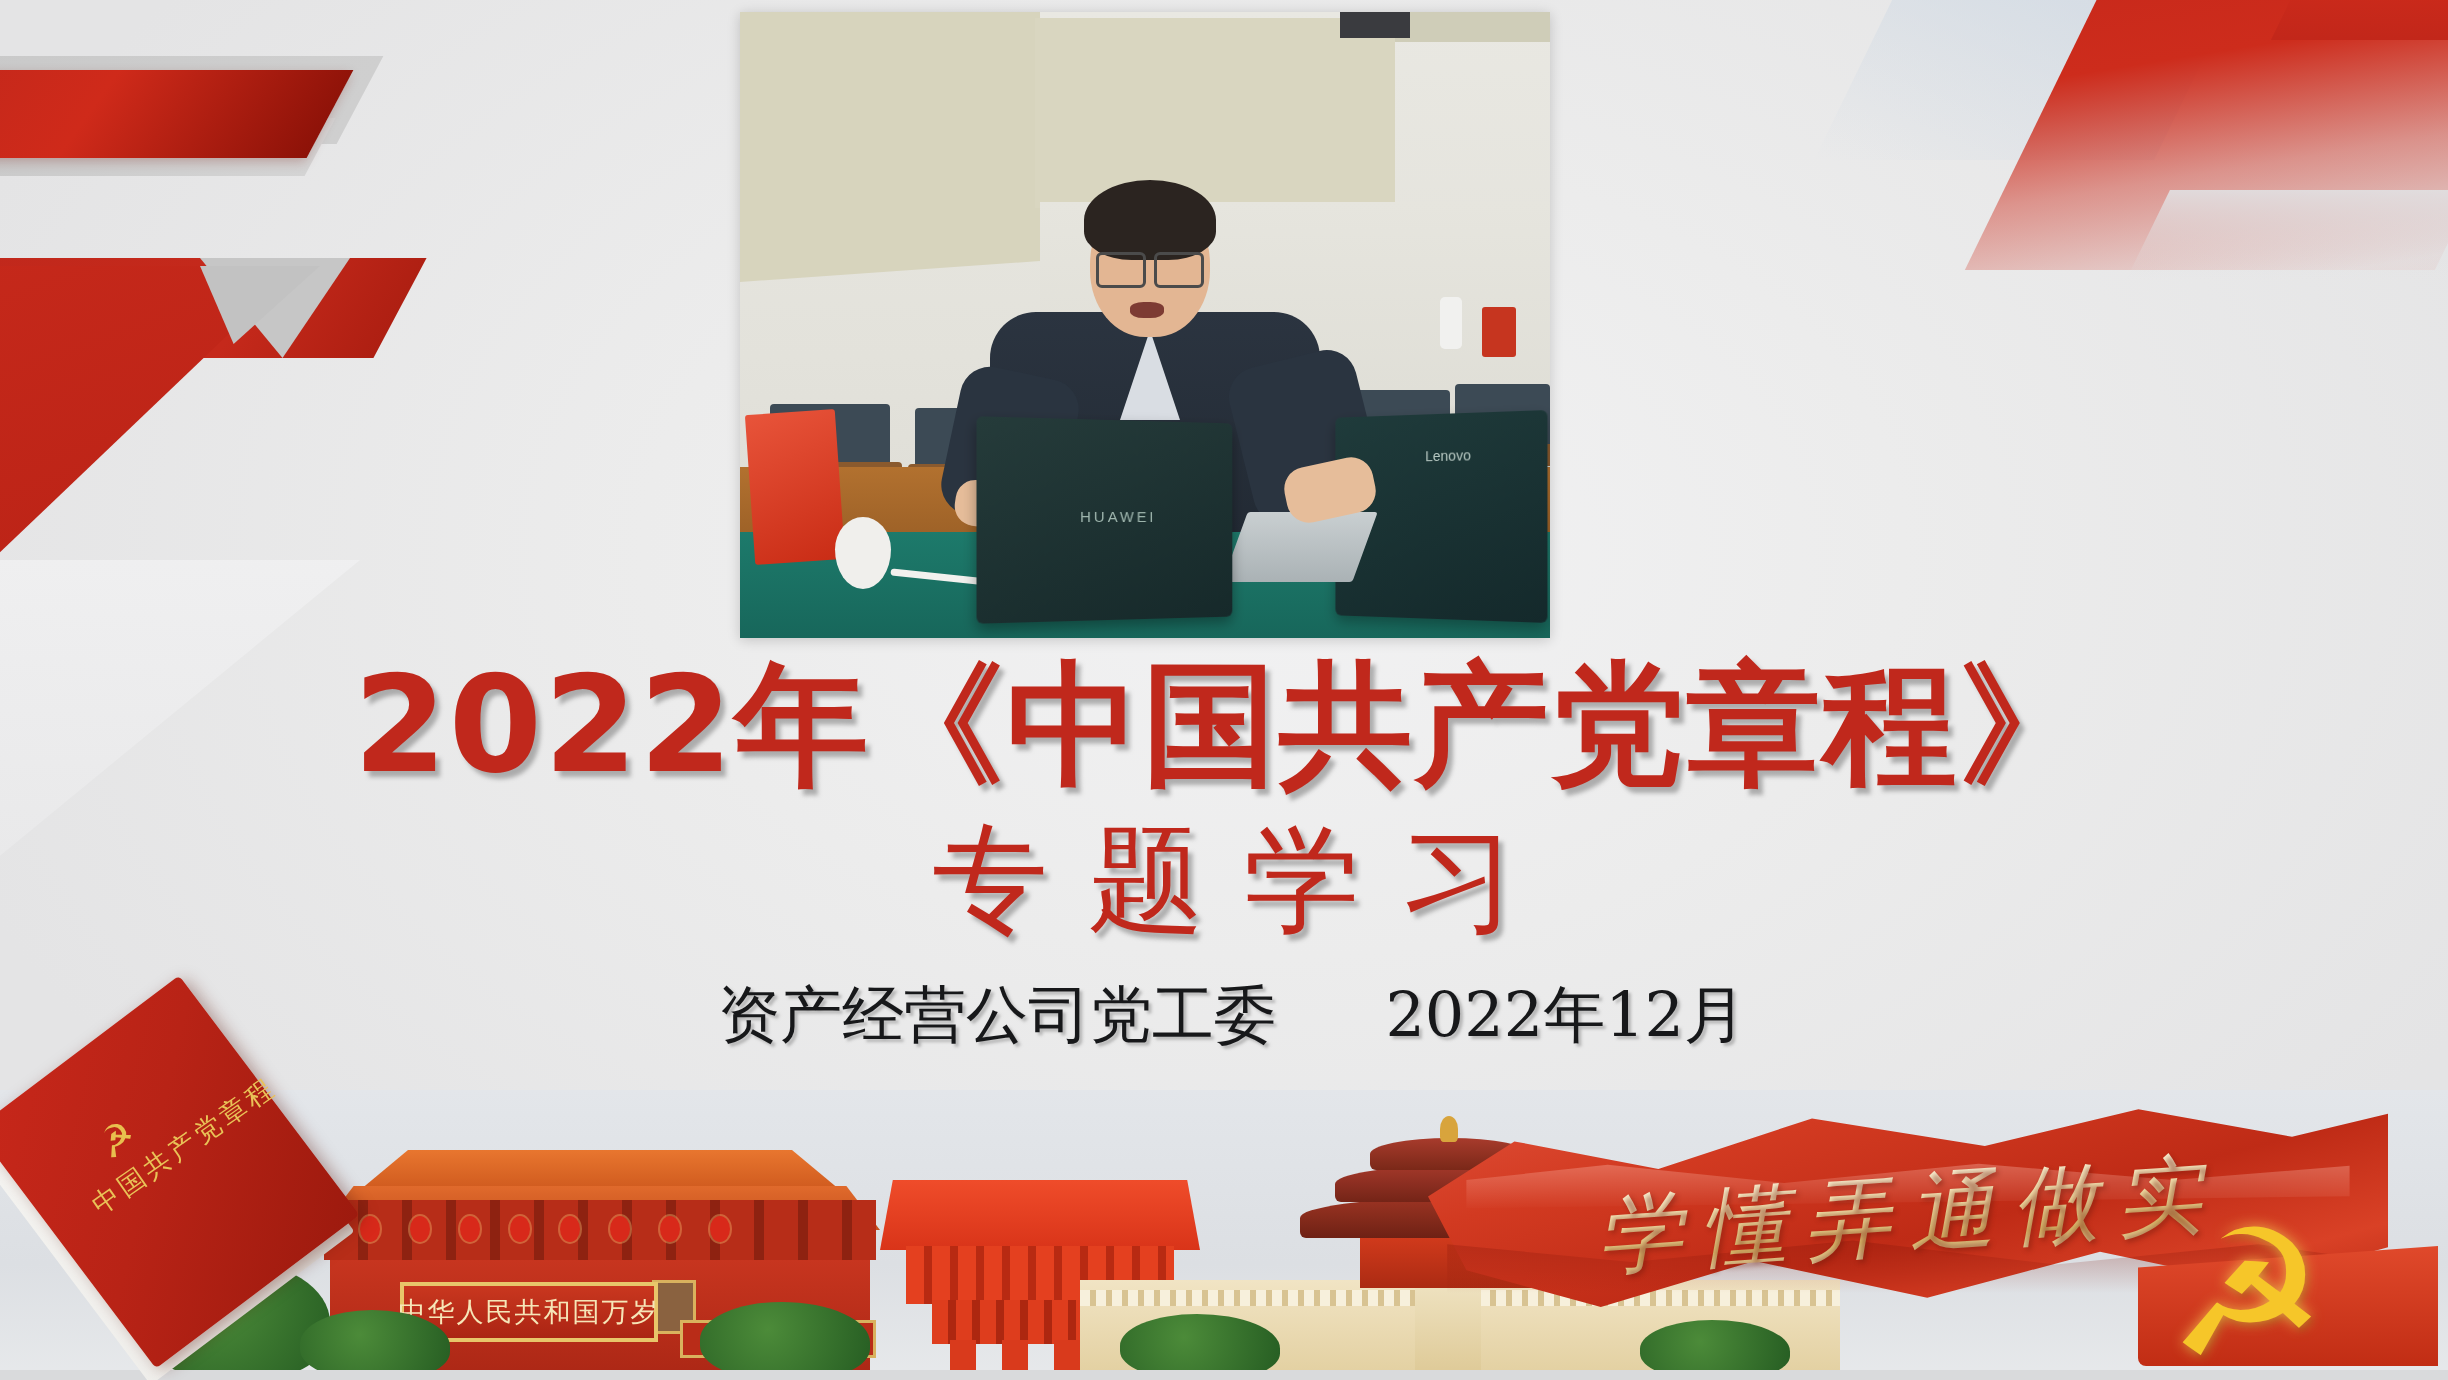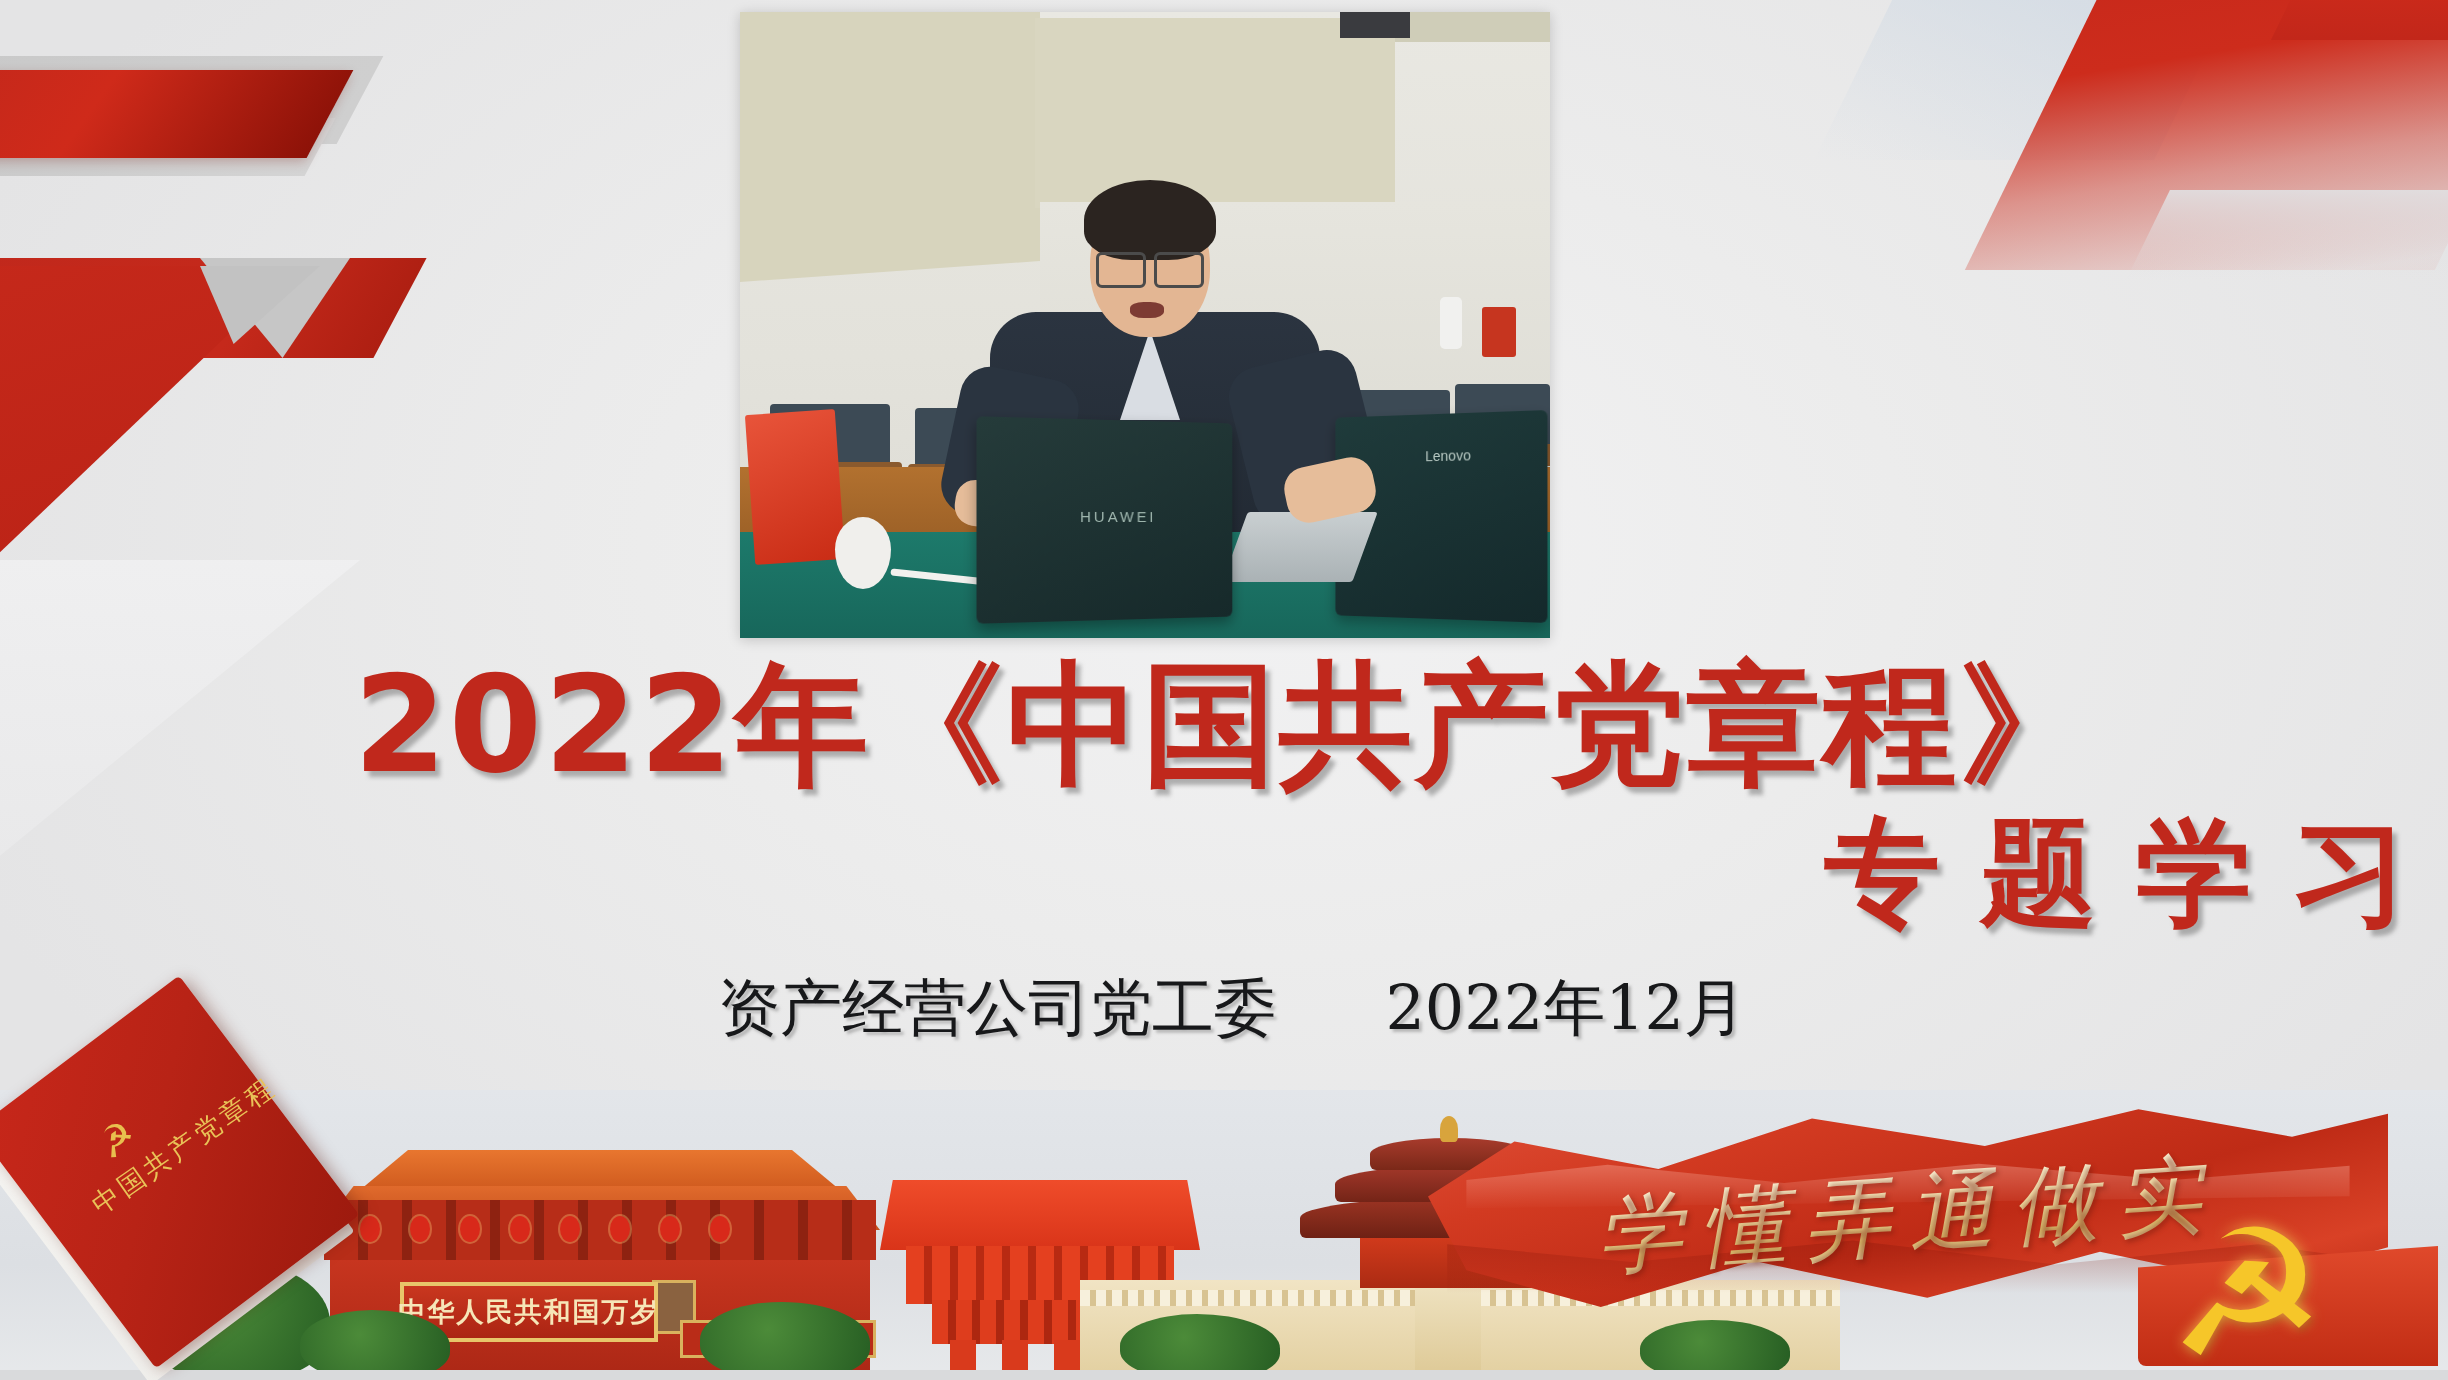--- a/index.html
+++ b/index.html
@@ -137,43 +137,43 @@
   
   .title-wrap{position:absolute;left:0;top:650px;width:2448px;text-align:center;}
   .title-l1{
     font-size:134px;font-weight:bold;color:#c0281c;line-height:1.12;
     letter-spacing:2px;
     text-shadow:5px 6px 4px rgba(120,120,120,.55);
     font-family:"DejaVu Sans","Liberation Sans",sans-serif;
     white-space:nowrap;
   }
   .title-l2{
-    font-size:116px;font-weight:bold;color:#c0281c;line-height:1.2;
+    font-size:116px;font-weight:normal;color:#c0281c;line-height:1.2;
     letter-spacing:40px;text-indent:40px;
     text-shadow:5px 6px 4px rgba(120,120,120,.55);
     font-family:"DejaVu Sans","Liberation Sans",sans-serif;
-    margin-top:3px;white-space:nowrap;text-align:right;
+    margin-top:10px;white-space:nowrap;
   }
   .subtitle{
     margin-top:24px;font-size:62px;color:#17181a;
     font-family:"DejaVu Serif","Liberation Serif",serif;
     text-shadow:3px 3px 3px rgba(140,140,140,.55);
     white-space:nowrap;
     padding-left:16px;
   }
   .sub-gap{display:inline-block;width:70px;}
 
   
   .bottom{
     position:absolute;left:0;bottom:0;width:2448px;height:290px;overflow:hidden;
     background:linear-gradient(180deg,#e7e9ec 0%,#dfe2e6 32%,#e9ebee 100%);
   }
   .bb-sky{position:absolute;inset:0;background:linear-gradient(180deg,#e3e6ea,#dcdfe3 60%,#e7e9eb);}
   
-  .tam{position:absolute;left:330px;bottom:0;width:540px;height:262px;font-weight:bold;}
+  .tam{position:absolute;left:330px;bottom:0;width:540px;height:262px;}
   .tam-base{position:absolute;left:0;bottom:0;width:540px;height:120px;background:linear-gradient(180deg,#c7351f,#ab2715);}
   .tam-roof1{position:absolute;left:-10px;bottom:150px;width:560px;height:44px;background:linear-gradient(180deg,#e06a2c,#c44f1c);clip-path:polygon(6% 0,94% 0,100% 100%,0 100%);}
   .tam-roof2{position:absolute;left:30px;bottom:190px;width:480px;height:40px;background:linear-gradient(180deg,#e8762f,#cf5a1e);clip-path:polygon(10% 0,90% 0,100% 100%,0 100%);}
   .tam-eave{position:absolute;left:-6px;bottom:126px;width:552px;height:28px;background:#6d2f1c;}
   .tam-col{position:absolute;bottom:120px;width:552px;left:-6px;height:60px;background:repeating-linear-gradient(90deg,#b72d18 0 34px,#8e2211 34px 44px);}
   .tam-lant{position:absolute;bottom:138px;width:20px;height:26px;background:#d8291a;border-radius:50%;box-shadow:0 0 0 2px rgba(255,200,120,.35);}
   .tam-sign{position:absolute;left:70px;bottom:38px;width:250px;height:52px;background:linear-gradient(180deg,#c9371f,#ab2413);border:4px solid #e8c66a;display:flex;align-items:center;justify-content:center;}
   .tam-sign span{color:#f6e6b8;font-size:27px;letter-spacing:2px;font-family:"DejaVu Serif","Liberation Serif",serif;white-space:nowrap;}
   .tam-sign2{position:absolute;left:350px;bottom:22px;width:190px;height:32px;background:#b92c18;border:3px solid #d9b25e;}
   .tam-portrait{position:absolute;left:322px;bottom:46px;width:38px;height:48px;background:#8a6240;border:3px solid #d9b25e;}

